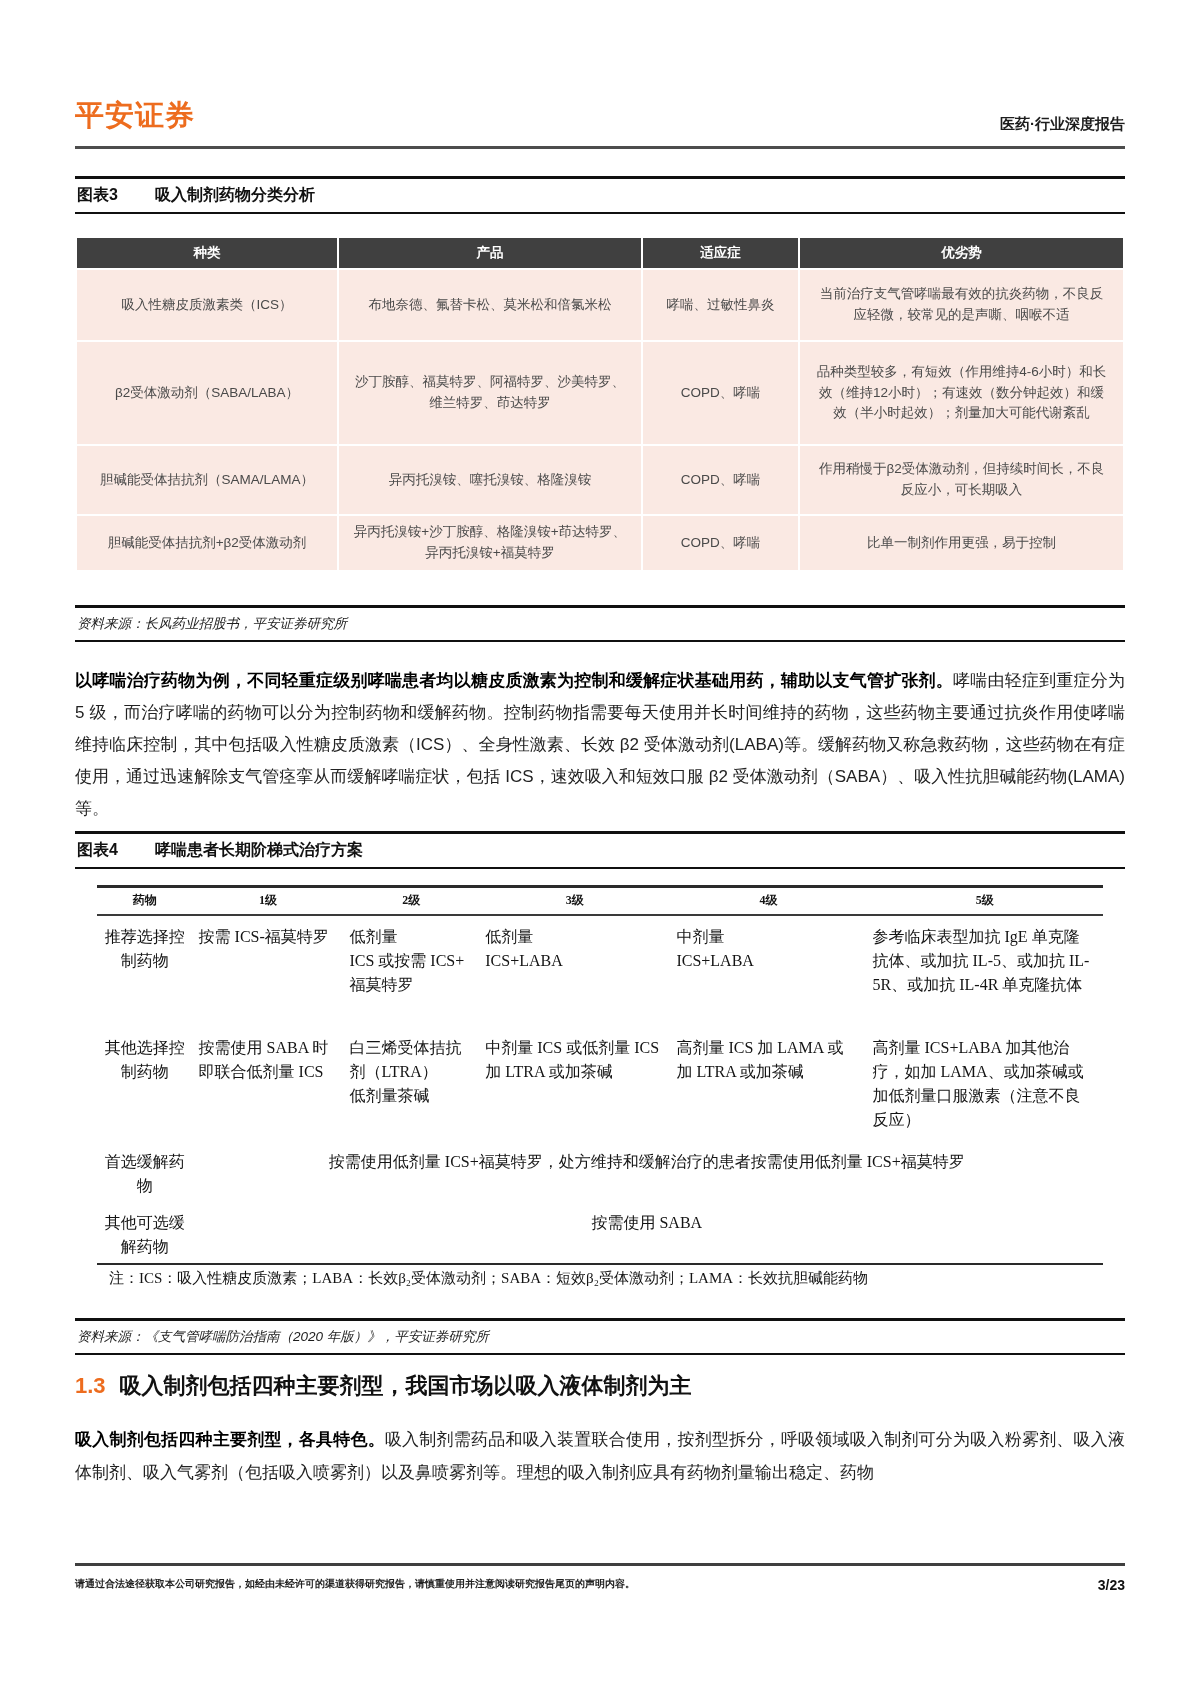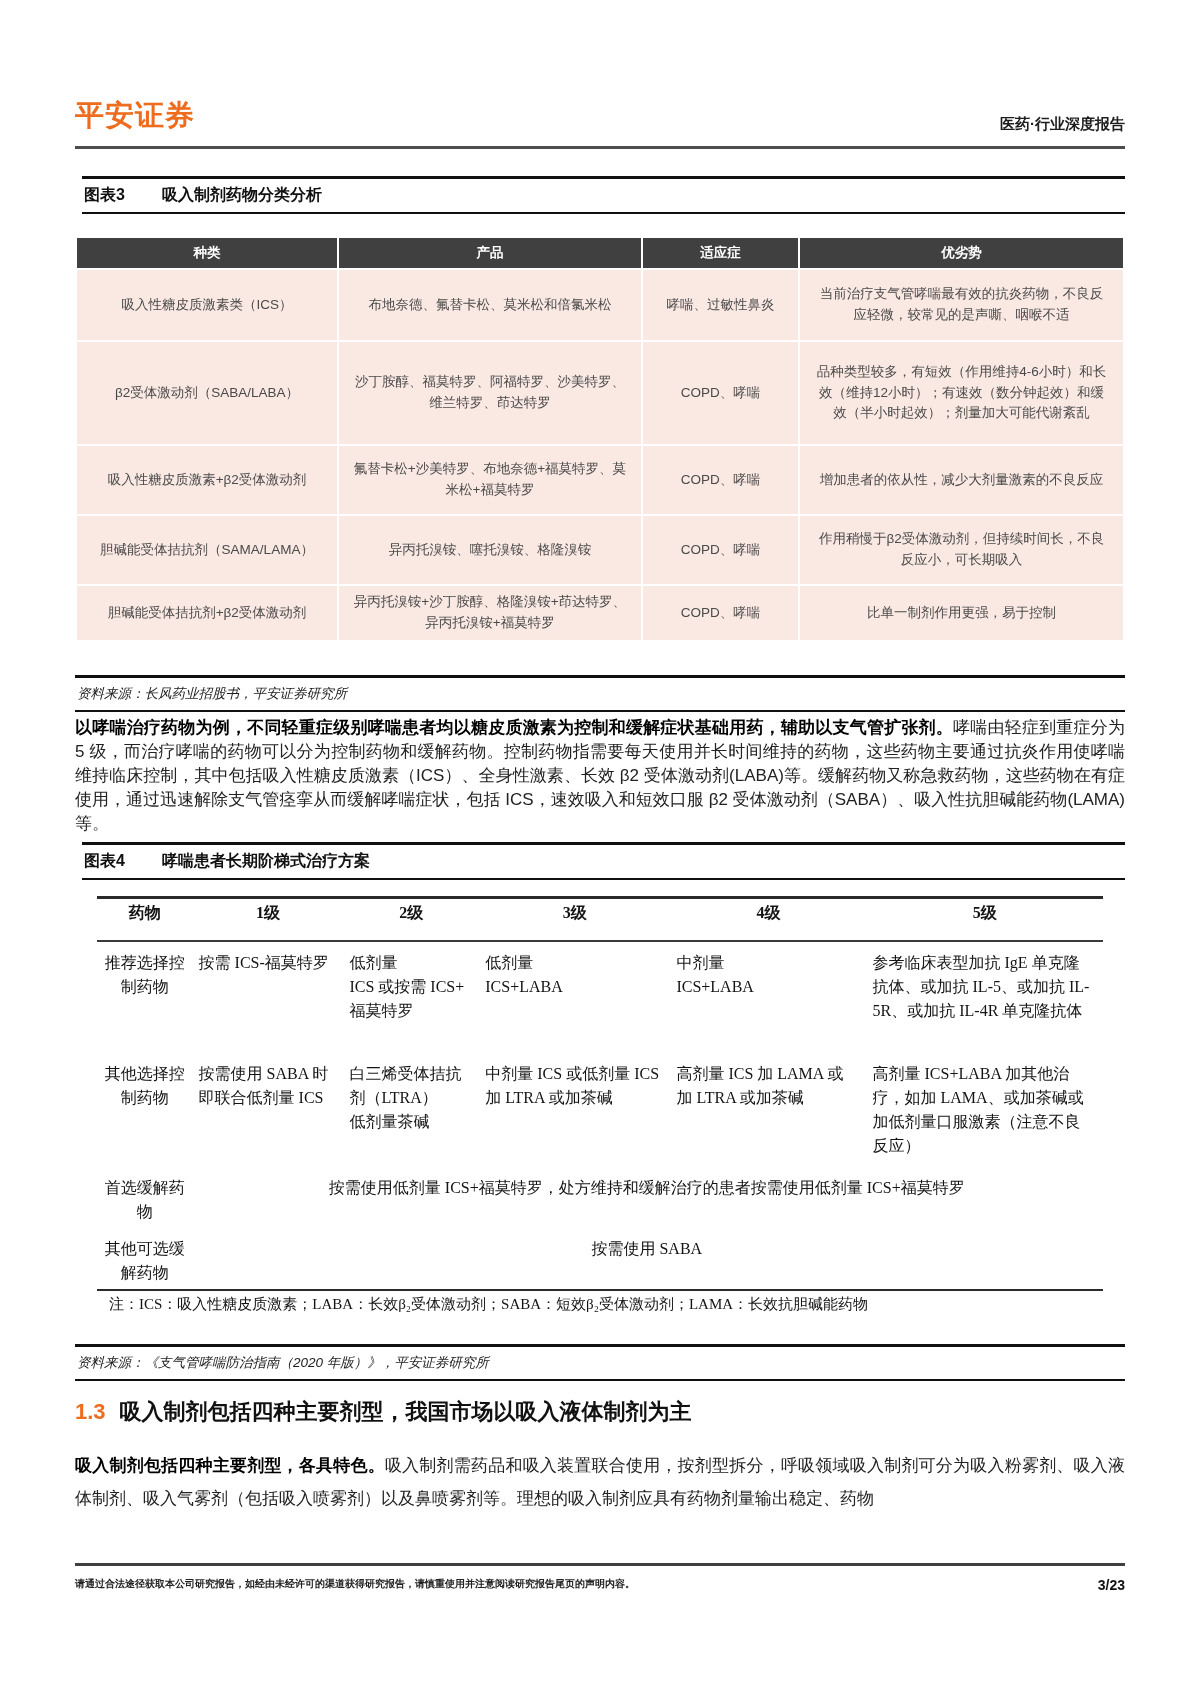--- a/index.html
+++ b/index.html
@@ -18,21 +18,21 @@
   .logo { font-size: 29px; font-weight: bold; color: #ED6C1E; letter-spacing: 1px; }
   .report-type { font-size: 15px; font-weight: bold; color: #1d1d1d; padding-bottom: 2px; }
   .hdr-rule { margin-top: 10px; border-top: 3px solid #4d4d4d; }
 
   
   .fig-caption {
     border-top: 3px solid #101010;
     border-bottom: 2px solid #101010;
     padding: 6px 2px;
     font-size: 16px; font-weight: bold; color: #111;
-    display: flex; align-items: baseline; margin-left: 7px;
+    display: flex; align-items: baseline;
   }
   .fig-caption .fig-label { width: 78px; flex: none; }
   .cap3 { margin-top: 27px; }
   .cap4 { margin-top: 6px; }
 
   
   table.t3 { width: 100%; border-collapse: collapse; margin-top: 22px; table-layout: fixed; }
   table.t3 th {
     background: #404040; color: #ffffff; font-size: 13.5px; font-weight: bold;
     height: 32px; text-align: center; border: 2px solid #ffffff;
@@ -50,29 +50,29 @@
   .source-row {
     margin-top: 33px;
     border-top: 3px solid #101010;
     border-bottom: 2px solid #101010;
     padding: 7px 2px;
     font-size: 13.5px; font-style: italic; color: #1c1c1c;
   }
   .source-row.s4 { margin-top: 30px; }
 
   
-  .para { margin-top: 4px; font-size: 17px; line-height: 24px; text-align: justify; color: #222; }
+  .para { margin-top: 23px; font-size: 17px; line-height: 32px; text-align: justify; color: #222; }
   .para b { color: #000; }
   .para.p2 { margin-top: 22px; line-height: 33px; }
 
   
   .t4wrap { margin: 16px 22px 0 22px; font-family: "Liberation Serif", "DejaVu Serif", serif; color: #141414; }
   table.t4 { width: 100%; border-collapse: collapse; border-top: 3px solid #2a2a2a; table-layout: fixed; }
   table.t4 th {
-    font-size: 16px; font-weight: bold; text-align: center; padding: 4px 2px 16px 2px;
+    font-size: 12px; font-weight: bold; text-align: center; padding: 4px 2px 5px 2px;
     border-bottom: 2px solid #3a3a3a;
   }
   table.t4 td {
     font-size: 16px; line-height: 24px; vertical-align: top; padding: 9px 8px 4px 6px;
     white-space: pre-line; text-align: left;
   }
   table.t4 td.rowlabel { text-align: center; padding-left: 2px; padding-right: 2px; }
   table.t4 tr.last td { border-bottom: 2px solid #2a2a2a; }
   table.t4 td.span-cell { text-align: center; }
   .t4 .k0 { width: 9.5%; } .t4 .k1 { width: 15%; } .t4 .k2 { width: 13.5%; }
@@ -127,26 +127,20 @@
         <td>吸入性糖皮质激素类（ICS）</td>
         <td>布地奈德、氟替卡松、莫米松和倍氯米松</td>
         <td>哮喘、过敏性鼻炎</td>
         <td>当前治疗支气管哮喘最有效的抗炎药物，不良反应轻微，较常见的是声嘶、咽喉不适</td>
       </tr>
       <tr class="r1">
         <td>β2受体激动剂（SABA/LABA）</td>
         <td>沙丁胺醇、福莫特罗、阿福特罗、沙美特罗、维兰特罗、茚达特罗</td>
         <td>COPD、哮喘</td>
         <td>品种类型较多，有短效（作用维持4-6小时）和长效（维持12小时）；有速效（数分钟起效）和缓效（半小时起效）；剂量加大可能代谢紊乱</td>
-      </tr>
-      <tr class="r2">
-        <td>吸入性糖皮质激素+β2受体激动剂</td>
-        <td>氟替卡松+沙美特罗、布地奈德+福莫特罗、莫米松+福莫特罗</td>
-        <td>COPD、哮喘</td>
-        <td>增加患者的依从性，减少大剂量激素的不良反应</td>
       </tr>
       <tr class="r3">
         <td>胆碱能受体拮抗剂（SAMA/LAMA）</td>
         <td>异丙托溴铵、噻托溴铵、格隆溴铵</td>
         <td>COPD、哮喘</td>
         <td>作用稍慢于β2受体激动剂，但持续时间长，不良反应小，可长期吸入</td>
       </tr>
       <tr class="r4">
         <td>胆碱能受体拮抗剂+β2受体激动剂</td>
         <td>异丙托溴铵+沙丁胺醇、格隆溴铵+茚达特罗、异丙托溴铵+福莫特罗</td>

